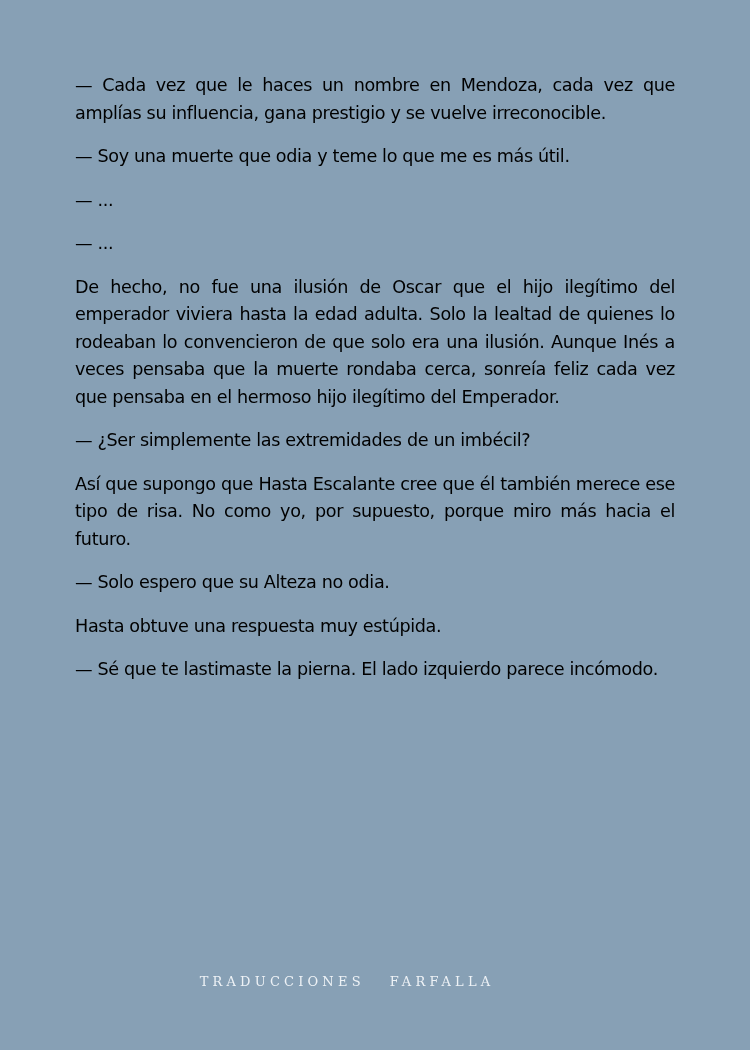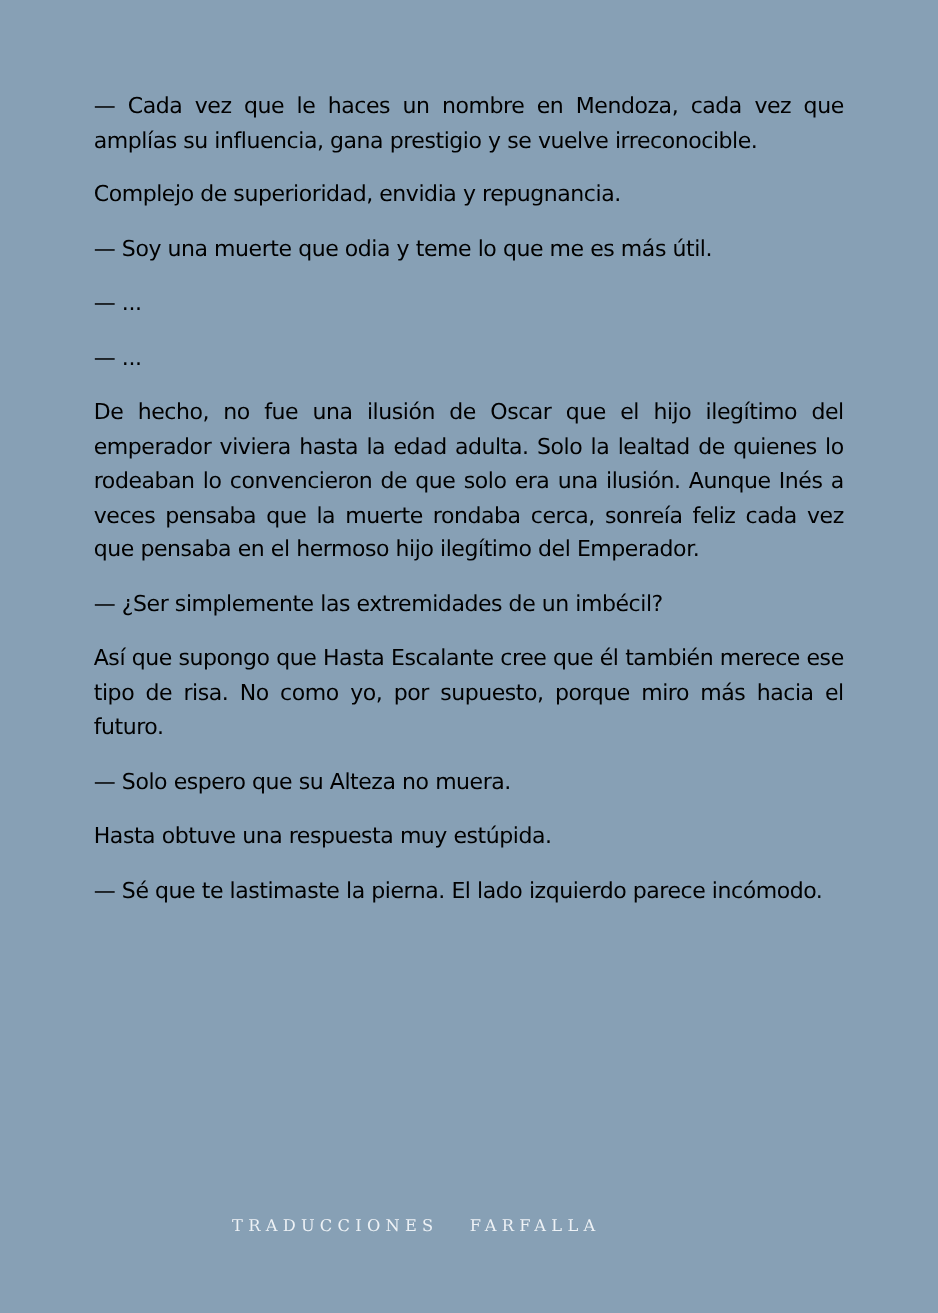--- a/index.html
+++ b/index.html
@@ -24,40 +24,39 @@
       color: #000000;
       letter-spacing: -0.35px;
     }
     .para {
       margin: 0 0 16px 0;
       text-align: justify;
       text-align-last: left;
     }
     .footer {
       position: absolute;
-      left: 0;
+      left: 14px;
       top: 974px;
       width: 666px;
       text-align: center;
       font-family: "DejaVu Serif", serif;
       font-size: 13px;
       letter-spacing: 4.2px;
       color: #eef2f6;
     }
   </style>
 </head>
 <body>
 
 <div class="page">
   <p class="para">— Cada vez que le haces un nombre en Mendoza, cada vez que amplías su influencia, gana prestigio y se vuelve irreconocible.</p>
-  <p class="para">Complejo de superioridad, envidia y repugnancia.</p>
   <p class="para">— Soy una muerte que odia y teme lo que me es más útil.</p>
   <p class="para">— ...</p>
   <p class="para">— ...</p>
   <p class="para">De hecho, no fue una ilusión de Oscar que el hijo ilegítimo del emperador viviera hasta la edad adulta. Solo la lealtad de quienes lo rodeaban lo convencieron de que solo era una ilusión. Aunque Inés a veces pensaba que la muerte rondaba cerca, sonreía feliz cada vez que pensaba en el hermoso hijo ilegítimo del Emperador.</p>
   <p class="para">— ¿Ser simplemente las extremidades de un imbécil?</p>
   <p class="para">Así que supongo que Hasta Escalante cree que él también merece ese tipo de risa. No como yo, por supuesto, porque miro más hacia el futuro.</p>
-  <p class="para">— Solo espero que su Alteza no muera.</p>
+  <p class="para">— Solo espero que su Alteza no odia.</p>
   <p class="para">Hasta obtuve una respuesta muy estúpida.</p>
   <p class="para">— Sé que te lastimaste la pierna. El lado izquierdo parece incómodo.</p>
 </div>
 
 <div class="footer" style="white-space: pre;">TRADUCCIONES   FARFALLA</div>
 
 </body></html>

